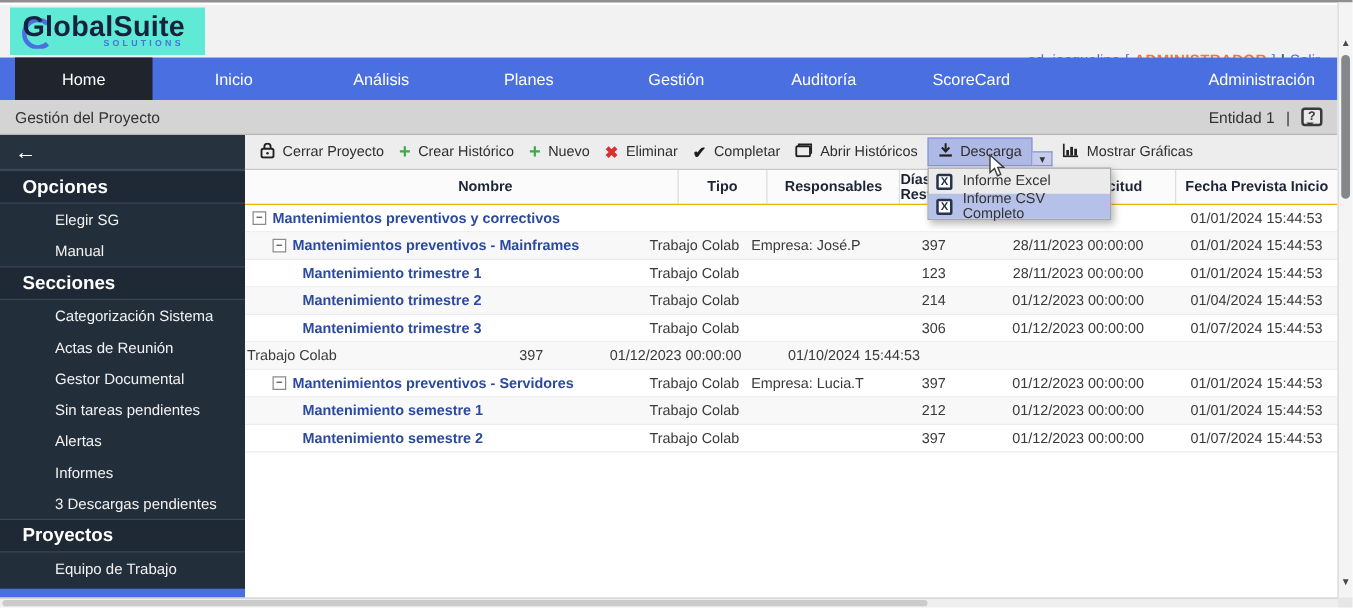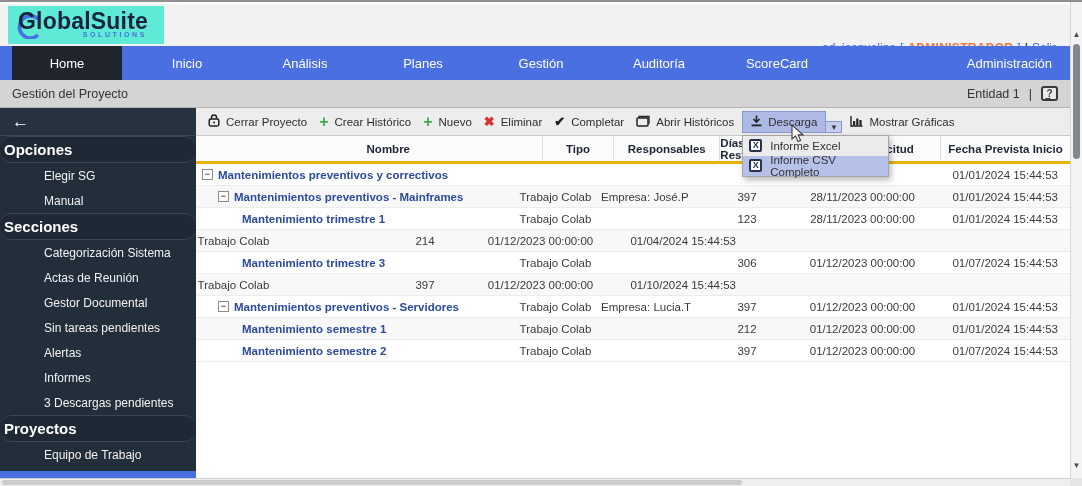--- a/index.html
+++ b/index.html
@@ -29,21 +29,21 @@
   .breadcrumb { height:28px; background:#d4d4d5; border-bottom:1px solid #b5b5b5; display:flex; align-items:center; justify-content:space-between; padding:0 12px; font-size:12.5px; color:#333; flex:none; }
   .bc-right { display:flex; align-items:center; gap:9px; color:#333; }
   .help-icon { width:17px; height:15px; border:2px solid #3a3a3a; border-radius:3px; background:#e9e9e9; font-size:10px; font-weight:bold; color:#3a3a3a; display:flex; align-items:center; justify-content:center; position:relative; cursor:pointer; }
   .help-icon::after { content:""; position:absolute; left:2px; bottom:-5px; border:3px solid transparent; border-top-color:#3a3a3a; }
 
   
   .main { flex:1; display:flex; min-height:0; }
   .sidebar { width:196px; background:#232e3b; color:#fff; display:flex; flex-direction:column; flex:none; }
   .sb-back { height:28px; flex:none; display:flex; align-items:center; padding-left:12px; background:#27323f; border-bottom:1px solid #3a4656; cursor:pointer; }
   .back-arrow { font-size:17px; font-weight:bold; color:#fff; line-height:1; }
-  .sb-header { height:27px; flex:none; display:flex; align-items:center; padding-left:4px; font-size:15px; font-weight:bold; background:#1f2935; border-top:1px solid #3a4656; border-bottom:1px solid #3a4656;border-radius:12px; }
+  .sb-header { height:27px; flex:none; display:flex; align-items:center; padding-left:18px; font-size:15px; font-weight:bold; background:#1f2935; border-top:1px solid #3a4656; border-bottom:1px solid #3a4656; }
   .sb-item { height:25px; flex:none; display:flex; align-items:center; padding-left:44px; font-size:12px; color:#f2f2f2; cursor:pointer; white-space:nowrap; }
   .sb-strip { height:9px; flex:none; background:#4a6fe0; margin-top:auto; }
 
   .content { flex:1; background:#fff; display:flex; flex-direction:column; min-width:0; }
 
   
   .toolbar { height:28px; flex:none; background:#ededee; border-bottom:1px solid #c9c9c9; display:flex; align-items:center; padding-left:6px; font-size:11.5px; color:#2e2e2e; position:relative; }
   .tb-btn { display:flex; align-items:center; gap:6px; padding:3px 6px; cursor:pointer; white-space:nowrap; }
   .i-green { color:#3faa4c; font-size:16px; font-weight:900; line-height:12px; }
   .i-red { color:#d8302f; font-size:13px; font-weight:900; line-height:12px; }
@@ -51,21 +51,21 @@
   .descarga-wrap { position:relative; display:flex; align-items:flex-end; margin:15px 2px; }
   .descarga-btn { display:flex; align-items:center; gap:6px; background:#aeb9e6; border:1px solid #8b97cf; padding:3px 8px; cursor:pointer; }
   .descarga-caret { background:#c6cdec; border:1px solid #8b97cf; border-left:none; width:16px; display:flex; align-items:center; justify-content:center; font-size:9px; color:#333; cursor:pointer; }
   .dropdown { position:absolute; top:24px; left:0; width:147px; background:#ebebeb; border:1px solid #a6a6a6; box-shadow:2px 3px 6px rgba(0,0,0,.28); z-index:30; }
   .dd-item { height:20px; display:flex; align-items:center; gap:8px; padding-left:6px; font-size:11.5px; color:#333; cursor:pointer; }
   .dd-item.selected { background:#b5c1e9; }
   .excel-icon { width:13px; height:13px; flex:none; border:2px solid #27324d; border-radius:2px; background:#fff; color:#27324d; font-weight:bold; font-size:9px; line-height:9px; display:flex; align-items:center; justify-content:center; }
   .cursor { position:absolute; left:49px; top:13px; z-index:50; pointer-events:none; }
 
   
-  .table-header { height:28px; flex:none; display:flex; background:#fbfbfc; border-bottom:3px solid #eab308; font-weight:bold; font-size:11.5px; color:#1d2535;padding-left:39px; }
+  .table-header { height:28px; flex:none; display:flex; background:#fbfbfc; border-bottom:1px solid #eab308; font-weight:bold; font-size:11.5px; color:#1d2535;padding-left:39px; }
   .th { display:flex; align-items:center; justify-content:center; border-right:1px solid #ddd; cursor:pointer; }
   .th:last-child { border-right:none; }
   .c-nombre { width:322px; } .c-tipo { width:75px; } .c-resp { width:111px; }
   .c-dias { width:86px; } .c-fsol { width:145px; } .c-fpre { width:135px; }
   .trow { height:22px; flex:none; display:flex; font-size:11.5px; color:#3a3a3a; border-bottom:1px solid #ececec; background:#fff; }
   .trow.alt { background:#f8f8f9; }
   .td { display:flex; align-items:center; overflow:hidden; white-space:nowrap; }
   .td.c-nombre { font-weight:bold; color:#2b4a9e; cursor:pointer; }
   .lvl0 { padding-left:6px; } .lvl1 { padding-left:22px; } .lvl2 { padding-left:46px; }
   .collapse-box { width:11px; height:11px; flex:none; border:1px solid #8b8b8b; background:#fff; color:#555; font-size:9px; line-height:9px; display:flex; align-items:center; justify-content:center; margin-right:5px; cursor:pointer; }
@@ -266,20 +266,23 @@
           <div class="td c-nombre lvl2">
               <span>Mantenimiento trimestre 1</span>
             </div>
           <div class="td c-tipo">Trabajo Colab</div>
           <div class="td c-resp"></div>
           <div class="td c-dias">123</div>
           <div class="td c-fsol">28/11/2023 00:00:00</div>
           <div class="td c-fpre">01/01/2024 15:44:53</div>
         </div>
         <div class="trow alt">
+          <div class="td c-nombre lvl2">
+              <span>Mantenimiento trimestre 2</span>
+            </div>
           <div class="td c-tipo">Trabajo Colab</div>
           <div class="td c-resp"></div>
           <div class="td c-dias">214</div>
           <div class="td c-fsol">01/12/2023 00:00:00</div>
           <div class="td c-fpre">01/04/2024 15:44:53</div>
         </div>
         <div class="trow">
           <div class="td c-nombre lvl2">
               <span>Mantenimiento trimestre 3</span>
             </div>

